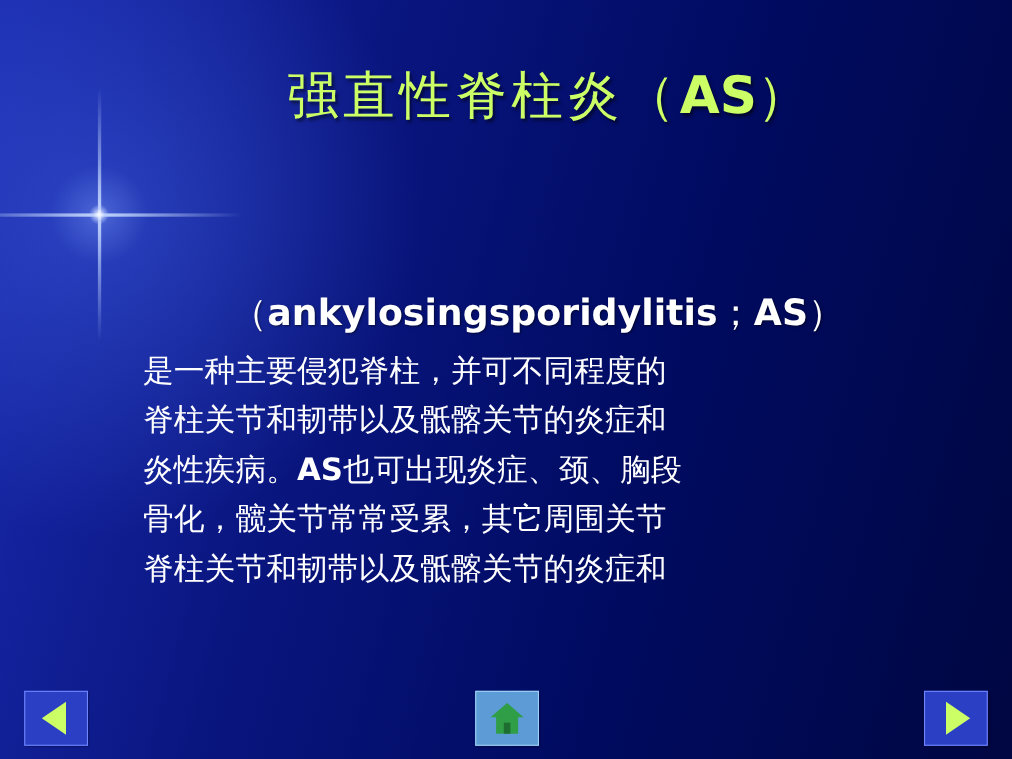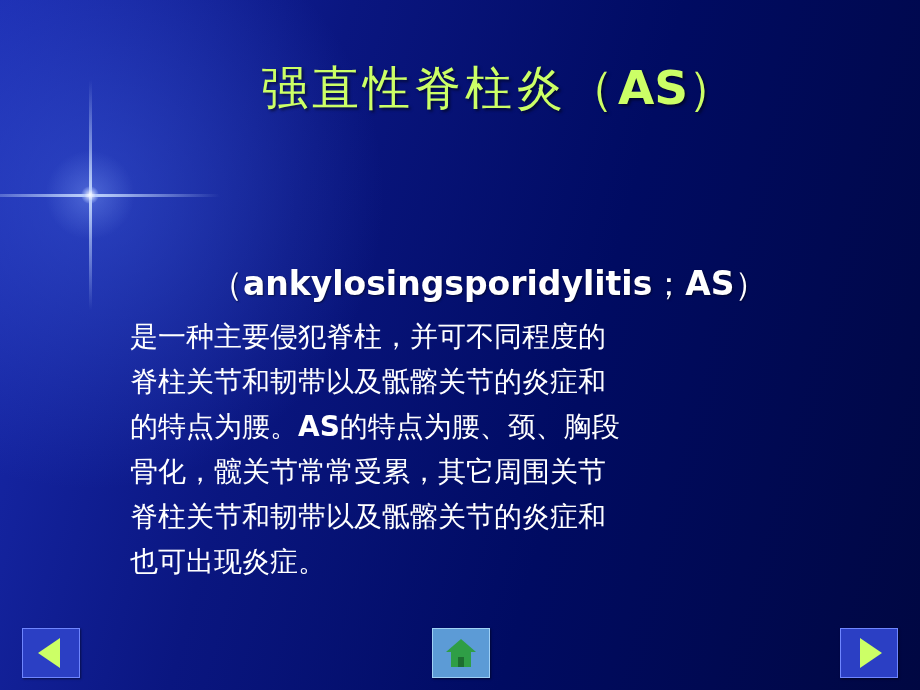--- a/index.html
+++ b/index.html
@@ -213,24 +213,23 @@
   <div id="title">
     <span class="cjk">强直性脊柱炎（</span><span class="latin">AS</span><span class="cjk">）</span>
   </div>
 
   <div id="body-block">
 
     <div class="line sub"><span>（</span><b class="latin">ankylosingsporidylitis</b><span>；</span><b class="latin">AS</b><span>）</span></div>
 
     <div class="body-line">是一种主要侵犯脊柱，并可不同程度的</div>
     <div class="body-line">脊柱关节和韧带以及骶髂关节的炎症和</div>
-    <div class="body-line"><span>的特点为腰。</span><b>AS</b><span>的特点为腰、颈、胸段</span></div>
+    <div class="body-line"><span>炎性疾病。</span><b>AS</b><span>也可出现炎症、颈、胸段</span></div>
     <div class="body-line">骨化，髋关节常常受累，其它周围关节</div>
     <div class="body-line">脊柱关节和韧带以及骶髂关节的炎症和</div>
-    <div class="body-line">也可出现炎症。</div>
 
   </div>
 
   <div class="navbtn" id="nav-prev">
     <div class="tri left"></div>
   </div>
 
   <div class="navbtn" id="nav-home">
     <div class="house">
       <div class="roof"></div>

